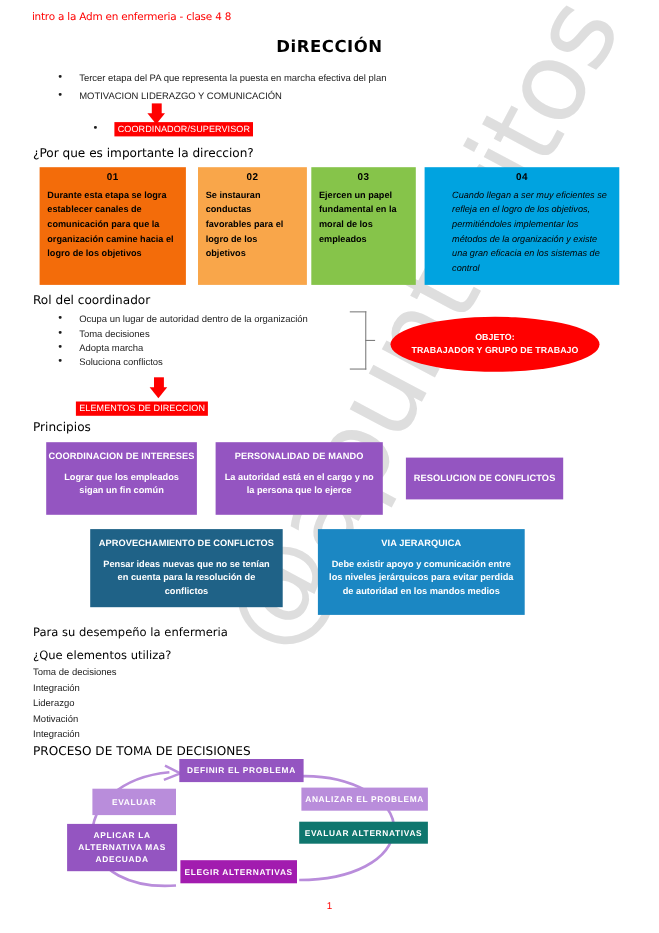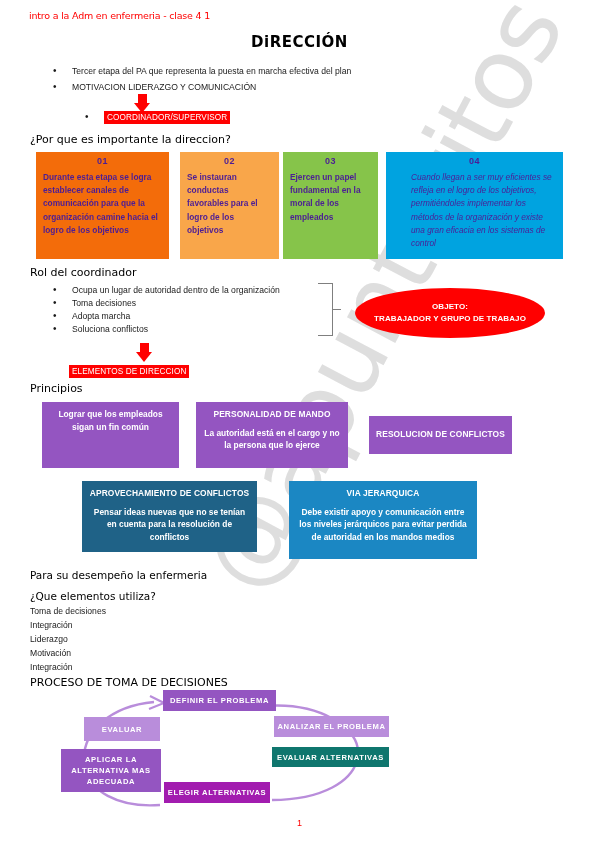--- a/index.html
+++ b/index.html
@@ -102,21 +102,21 @@
     position: absolute;
     font-family: "DejaVu Sans", sans-serif;
     font-size: 11px;
     color: #000;
     white-space: nowrap;
   }
 
   
   .numbox {
     position: absolute;
-    color: #4c1d95;
+    color: #000000;
     overflow: hidden;
   }
   .numbox .num {
     font-size: 9px; font-weight: 700;
     text-align: center;
     padding: 4px 0 5px 0;
     letter-spacing: .5px;
   }
   .numbox .body {
     font-size: 8.3px;
@@ -200,21 +200,21 @@
     font-size: 9px;
   }
 </style>
 </head>
 <body>
 
 <div id="page">
 
   <div id="watermark">@apunteritos</div>
 
-  <div id="doc-header" class="layer">intro a la Adm en enfermeria - clase 4 1</div>
+  <div id="doc-header" class="layer">intro a la Adm en enfermeria - clase 4 8</div>
 
   <div id="main-title" class="layer">DiRECCIÓN</div>
 
   <div class="bul layer" style="left:72px; top:66px;">Tercer etapa del PA que representa la puesta en marcha efectiva del plan</div>
   <div class="bul layer" style="left:72px; top:82px;">MOTIVACION LIDERAZGO Y COMUNICACIÓN</div>
 
   <div class="red-arrow layer" style="left:134px; top:94px;">
     <div class="shaft"></div>
       <div class="head"></div>
   </div>
@@ -265,20 +265,21 @@
   <div class="red-arrow layer" style="left:136px; top:343px;">
     <div class="shaft"></div>
       <div class="head"></div>
   </div>
 
   <div class="redhl layer" style="left:69px; top:365px;">ELEMENTOS DE DIRECCION</div>
 
   <div class="qhead layer" style="left:30px; top:382px;">Principios</div>
 
   <div class="pbox layer" style="left:42px; top:402px; width:137px; height:66px; background:#9455c1;">
+    <div class="t">COORDINACION DE INTERESES</div>
     <div class="d">Lograr que los empleados sigan un fin común</div>
   </div>
 
   <div class="pbox layer" style="left:196px; top:402px; width:152px; height:66px; background:#9455c1;">
     <div class="t">PERSONALIDAD DE MANDO</div>
     <div class="d">La autoridad está en el cargo y no la persona que lo ejerce</div>
   </div>
 
   <div class="pbox only layer" style="left:369px; top:416px; width:143px; height:38px; background:#9455c1;">
     <div class="t">RESOLUCION DE CONFLICTOS</div>

